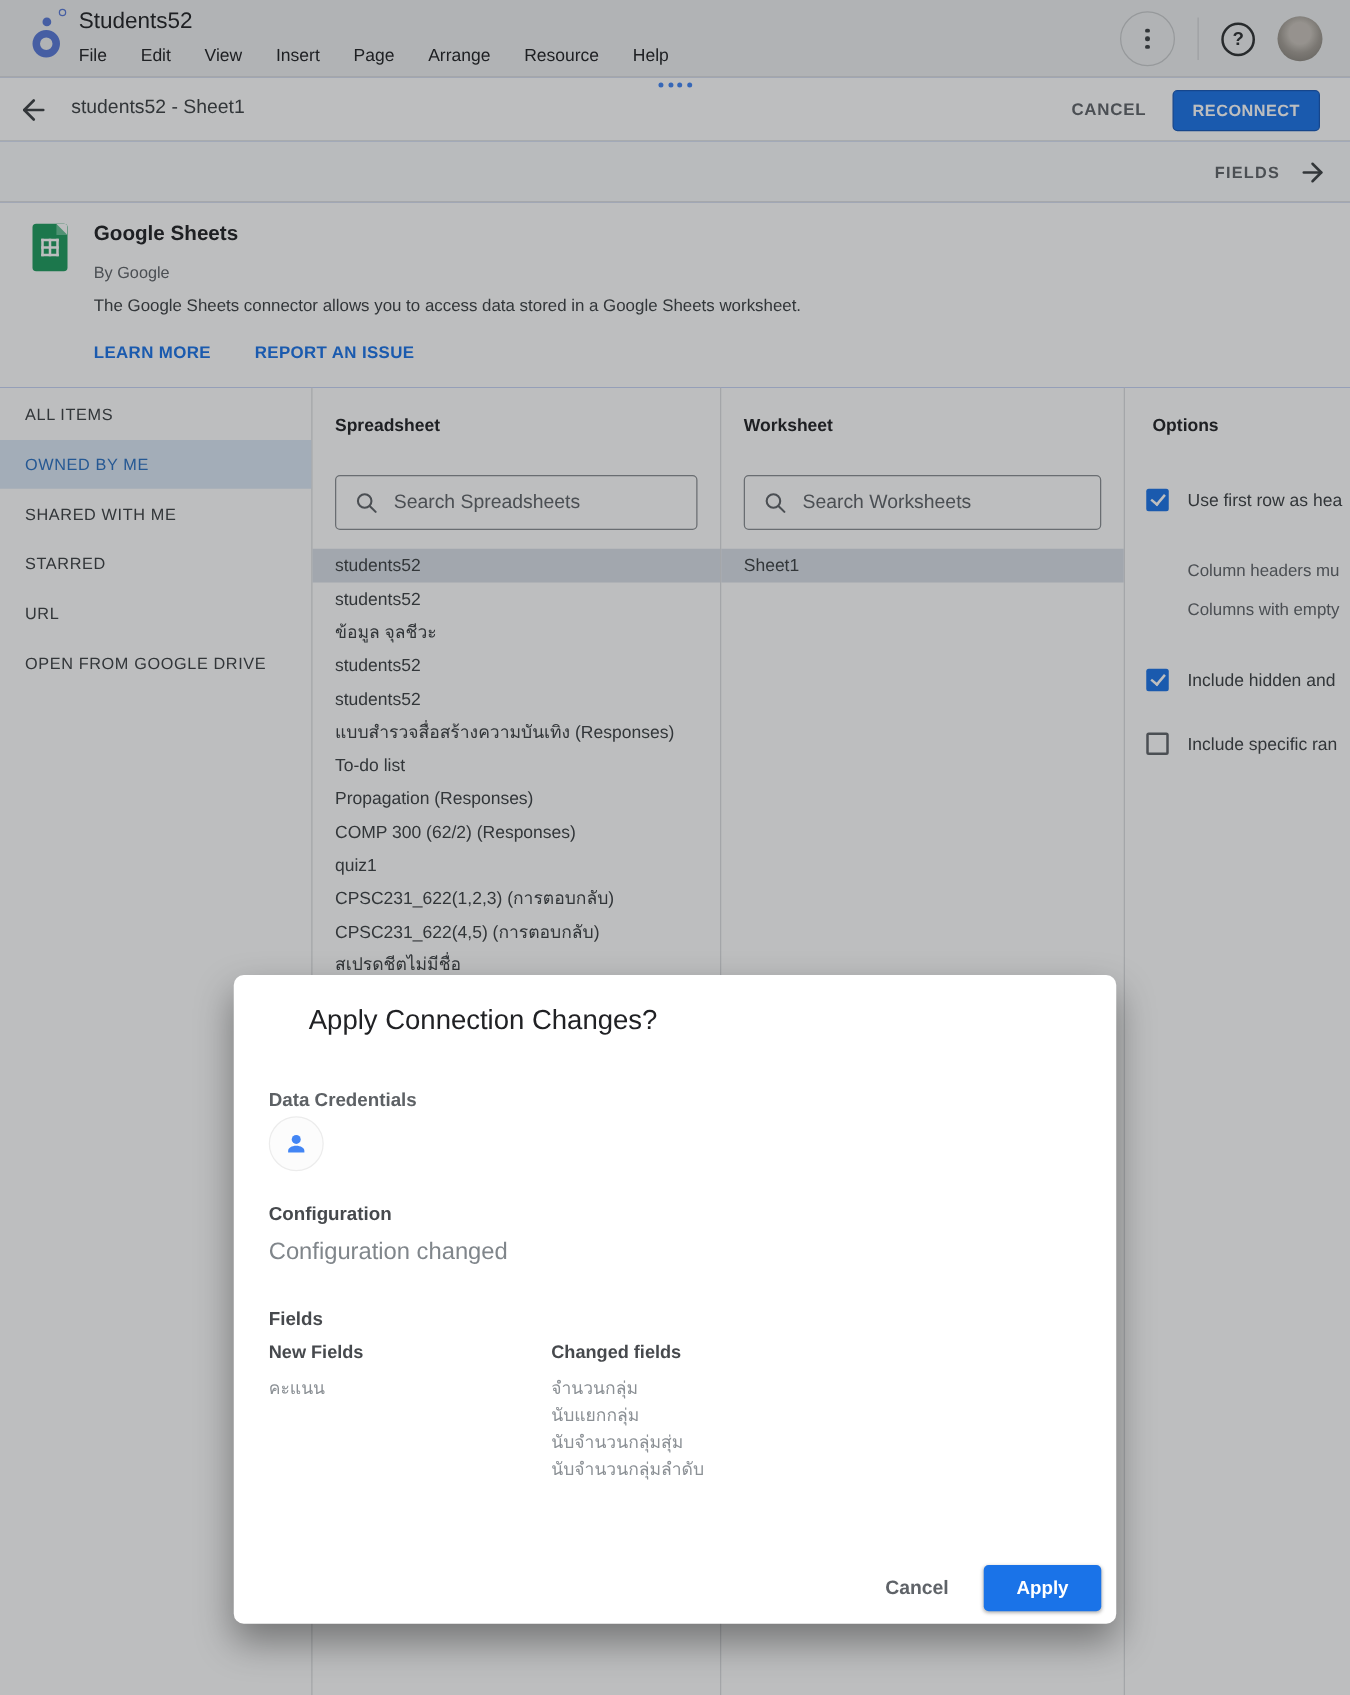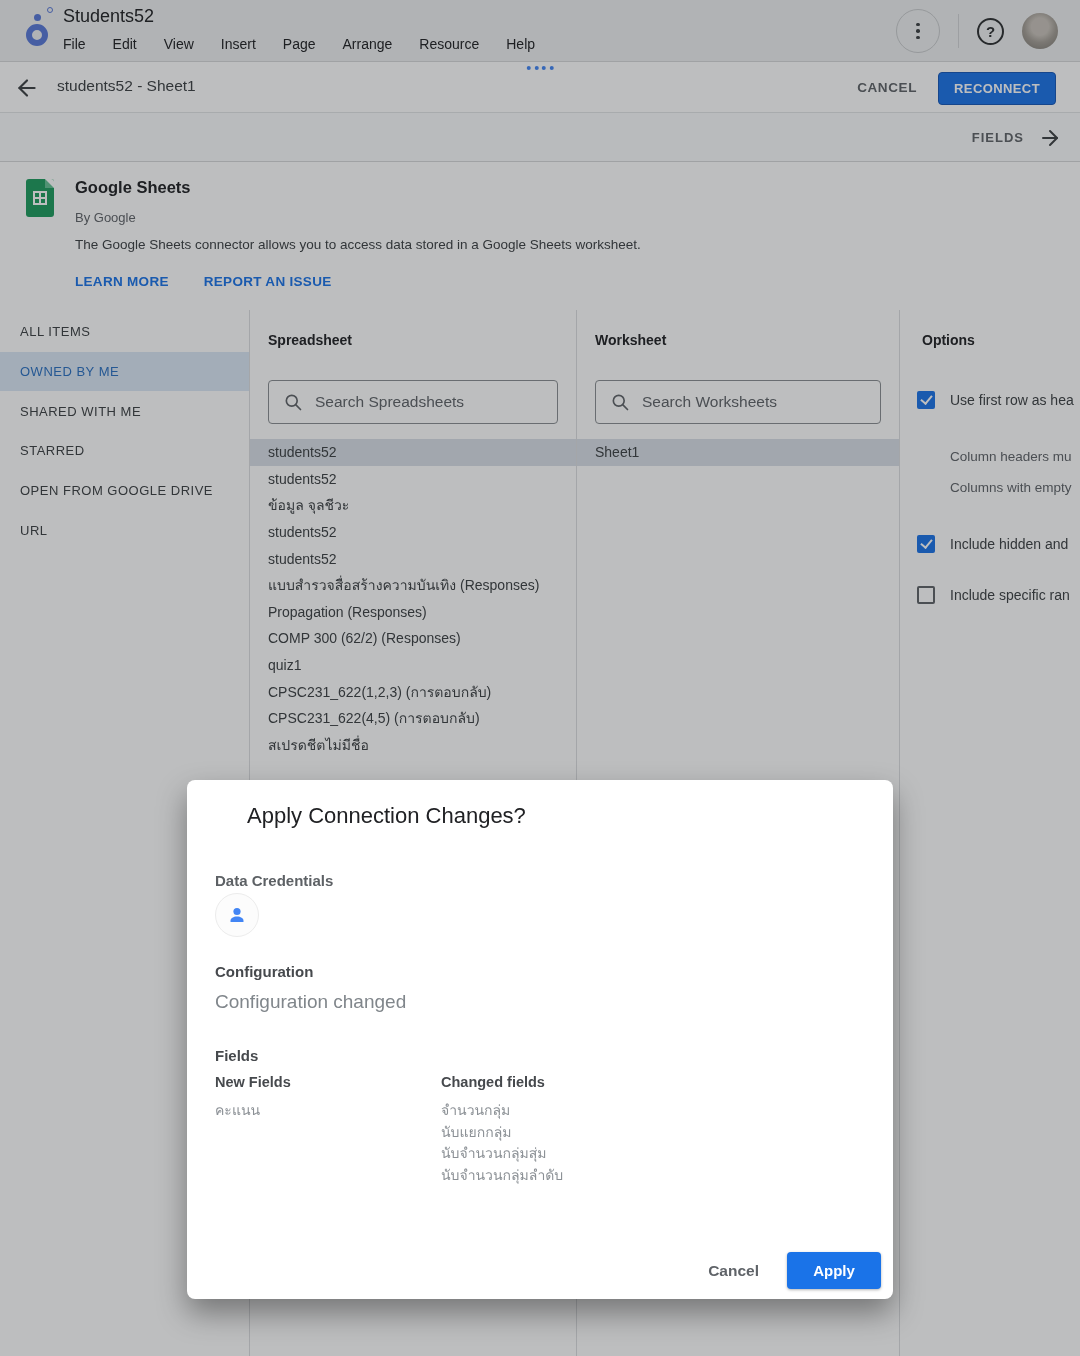--- a/index.html
+++ b/index.html
@@ -180,40 +180,41 @@
     </div>
   </div>
 
   <div class="panel">
 
     <div class="sidebar">
       <div class="side-item">ALL ITEMS</div>
       <div class="side-item selected">OWNED BY ME</div>
       <div class="side-item">SHARED WITH ME</div>
       <div class="side-item">STARRED</div>
+      <div class="side-item">URL</div>
       <div class="side-item">OPEN FROM GOOGLE DRIVE</div>
-      <div class="side-item">URL</div>
     </div>
 
     <div class="col col-spreadsheet">
       <div class="col-heading">Spreadsheet</div>
       <div class="searchbox">
         <svg width="20" height="20" viewBox="0 0 24 24" fill="none" stroke="currentColor" stroke-width="2" stroke-linecap="round">
             <circle cx="10.5" cy="10.5" r="6.5"></circle>
             <path d="M15.5 15.5L21 21"></path>
           </svg>
         <input placeholder="Search Spreadsheets" style="">
       </div>
       <div class="list">
         <div class="row selected">students52</div>
         <div class="row">students52</div>
         <div class="row">ข้อมูล จุลชีวะ</div>
         <div class="row">students52</div>
         <div class="row">students52</div>
         <div class="row">แบบสำรวจสื่อสร้างความบันเทิง (Responses)</div>
+        <div class="row">To-do list</div>
         <div class="row">Propagation (Responses)</div>
         <div class="row">COMP 300 (62/2) (Responses)</div>
         <div class="row">quiz1</div>
         <div class="row">CPSC231_622(1,2,3) (การตอบกลับ)</div>
         <div class="row">CPSC231_622(4,5) (การตอบกลับ)</div>
         <div class="row">สเปรดชีตไม่มีชื่อ</div>
       </div>
     </div>
 
     <div class="col col-worksheet">

